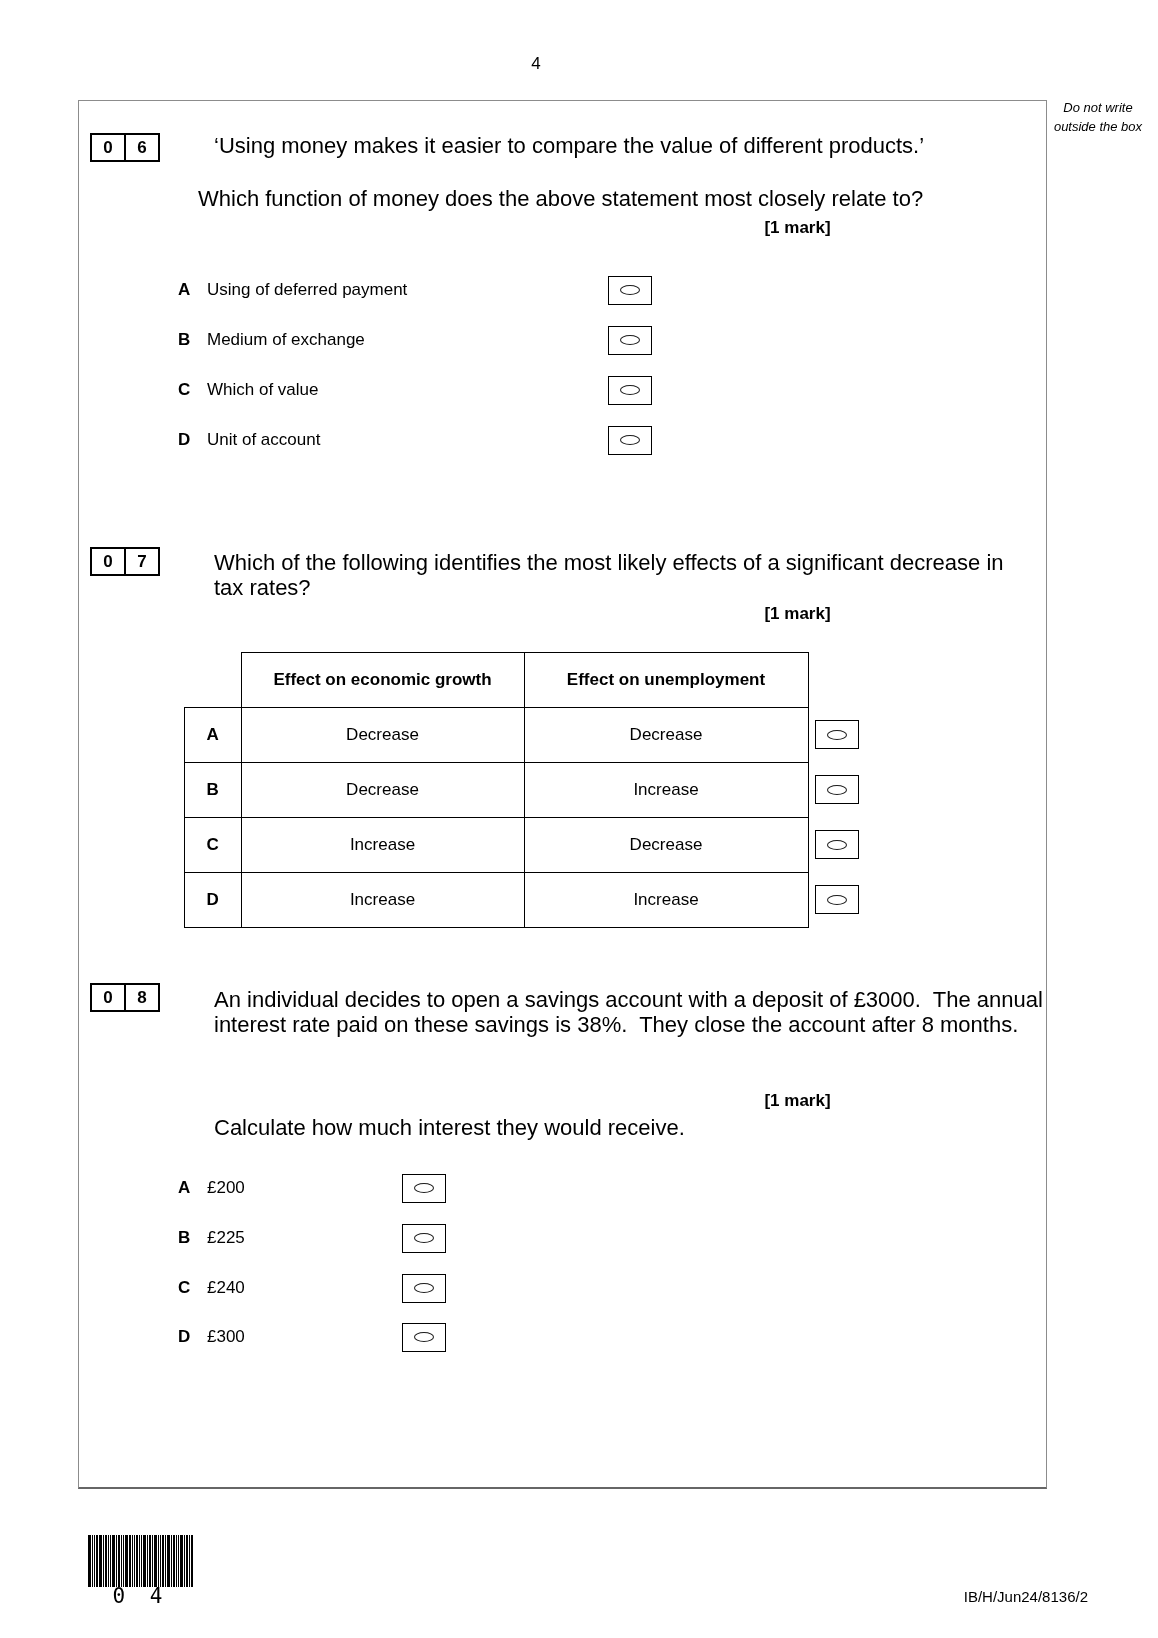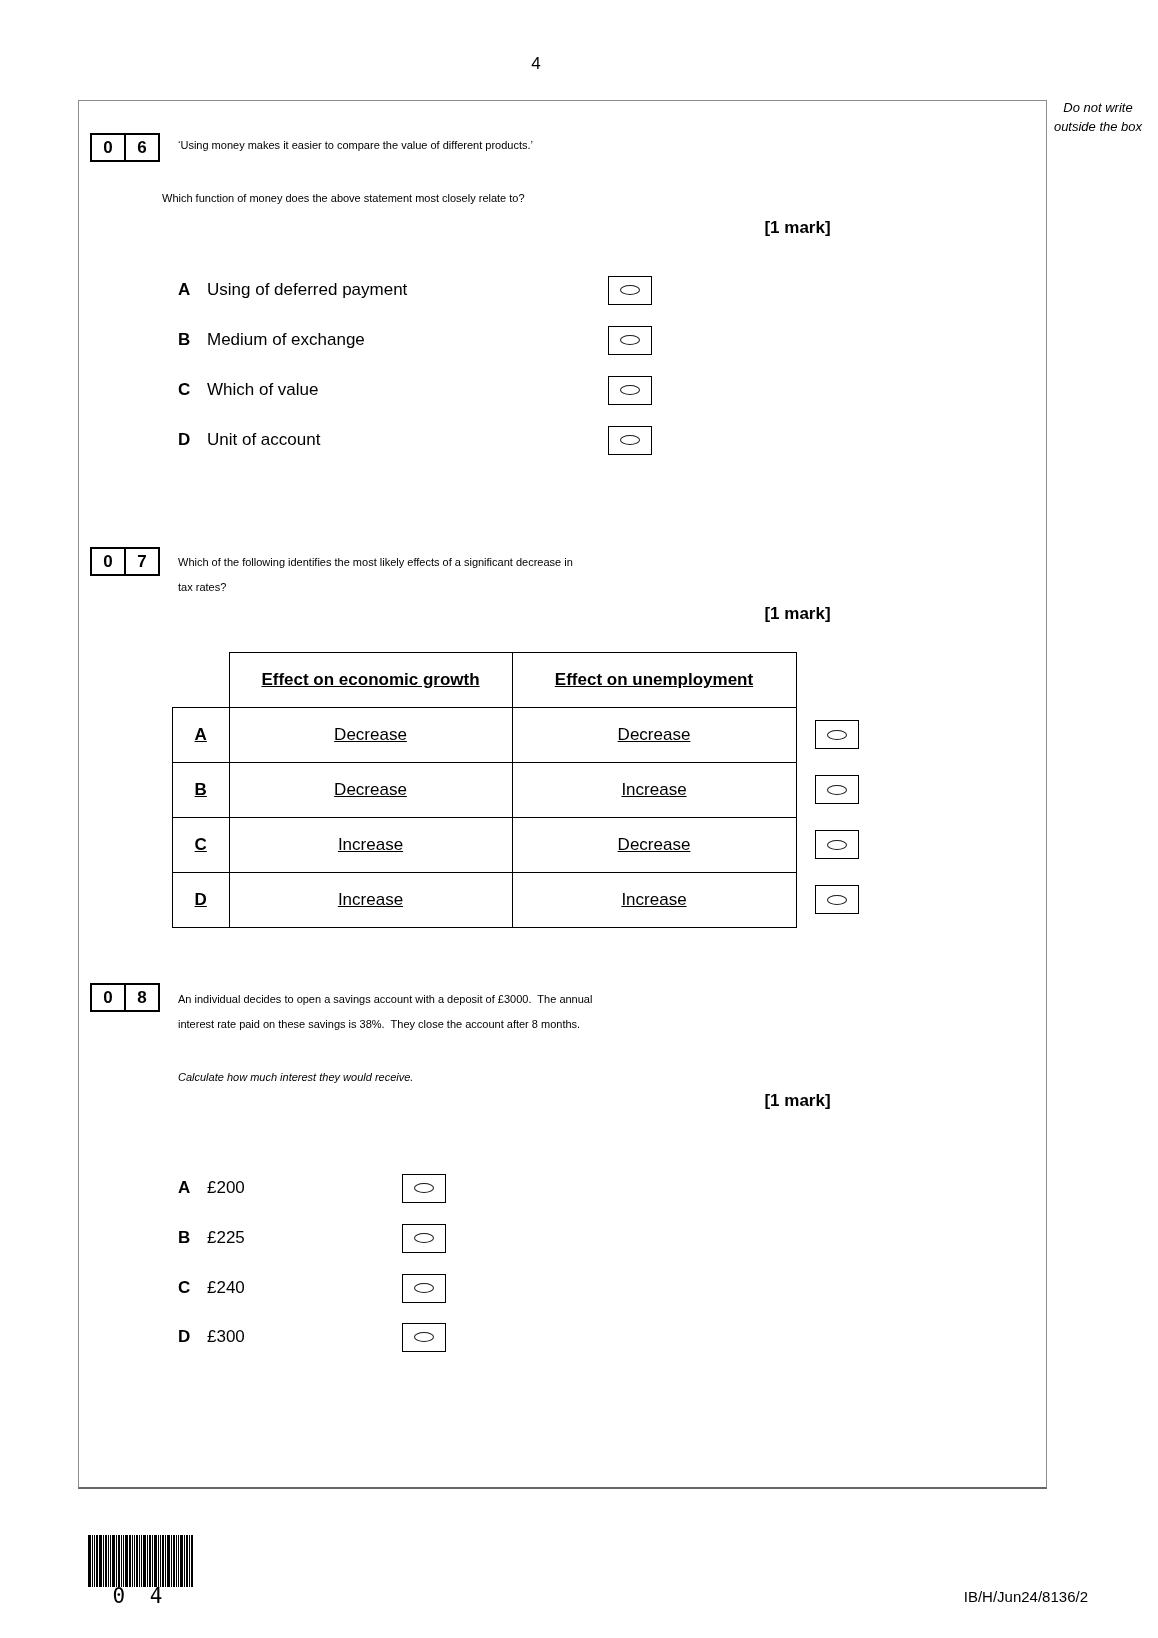--- a/index.html
+++ b/index.html
@@ -25,21 +25,21 @@
   }
 
   .qnum { display:flex; }
   .qnum .cell {
     width:36px; height:29px; border:2px solid #000; box-sizing:border-box;
     display:flex; align-items:center; justify-content:center;
     font-weight:bold; font-size:17px; background:#fff;
   }
   .qnum .cell + .cell { margin-left:-2px; }
 
-  .prompt-line { font-size:11px; line-height:25px; white-space:pre; }
+  .prompt-line { font-size:22px; line-height:25px; white-space:pre;margin-left:36px; }
 
   .marks {
     left:600px; width:395px; text-align:center;
     font-size:17px; font-weight:bold; line-height:25px;
   }
 
   .opt-row { display:flex; align-items:center; height:30px; font-size:17px; white-space:pre; }
   .opt-letter { font-weight:bold; width:29px; flex:0 0 29px; }
   .opt-row .lozenge { margin-left:auto; }
 
@@ -111,21 +111,21 @@
 
   <div>
     <div class="abs qnum" style="left:90px; top:547px;">
       <div class="cell">0</div>
       <div class="cell">7</div>
     </div>
     <div class="abs prompt-line" style="left:178px; top:550px;">Which of the following identifies the most likely effects of a significant decrease in</div>
     <div class="abs prompt-line" style="left:178px; top:575px;">tax rates?</div>
     <div class="abs marks" style="top:601px;">[1 mark]</div>
 
-    <table class="abs mc-table" style="left:172px; top:652px;text-decoration:underline;">
+    <table class="abs mc-table" style="left:184px; top:652px;">
       <tbody>
           <tr style="height:55px;">
         <td class="corner" style="width:56px;"></td>
         <th style="width:282px;">Effect on economic growth</th>
         <th style="width:283px;">Effect on unemployment</th>
       </tr>
       <tr style="height:55px;">
         <td class="letter">A</td>
         <td>Decrease</td>
         <td>Decrease</td>
@@ -162,21 +162,21 @@
       </span>
   </div>
 
   <div>
     <div class="abs qnum" style="left:90px; top:983px;">
       <div class="cell">0</div>
       <div class="cell">8</div>
     </div>
     <div class="abs prompt-line" style="left:178px; top:987px;">An individual decides to open a savings account with a deposit of £3000.  The annual</div>
     <div class="abs prompt-line" style="left:178px; top:1012px;">interest rate paid on these savings is 38%.  They close the account after 8 months.</div>
-    <div class="abs prompt-line" style="left:178px; top:1065px;font-style:italic;">Calculate how much interest they would receive.</div>
+    <div class="abs prompt-line" style="left:178px; top:1115px;">Calculate how much interest they would receive.</div>
     <div class="abs marks" style="top:1088px;">[1 mark]</div>
 
     <div class="abs opt-row" style="left:178px; top:1173px; width:268px;">
       <span class="opt-letter">A</span>
       <span>£200</span>
       <span class="lozenge"><span class="oval"></span></span>
     </div>
     <div class="abs opt-row" style="left:178px; top:1223px; width:268px;">
       <span class="opt-letter">B</span>
       <span>£225</span>

